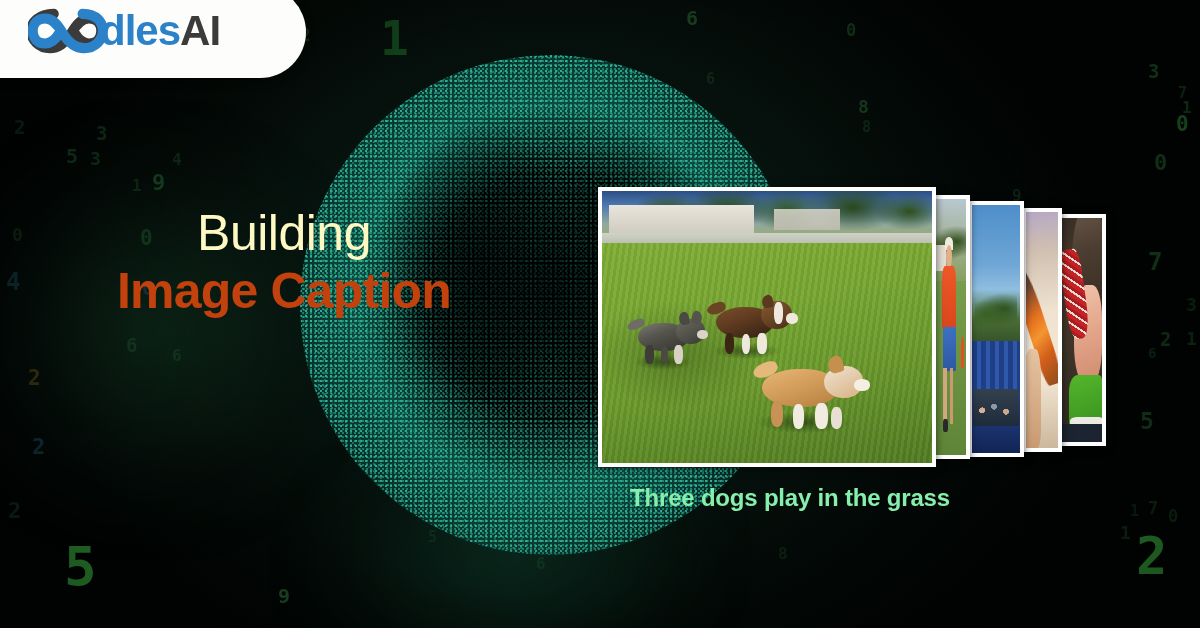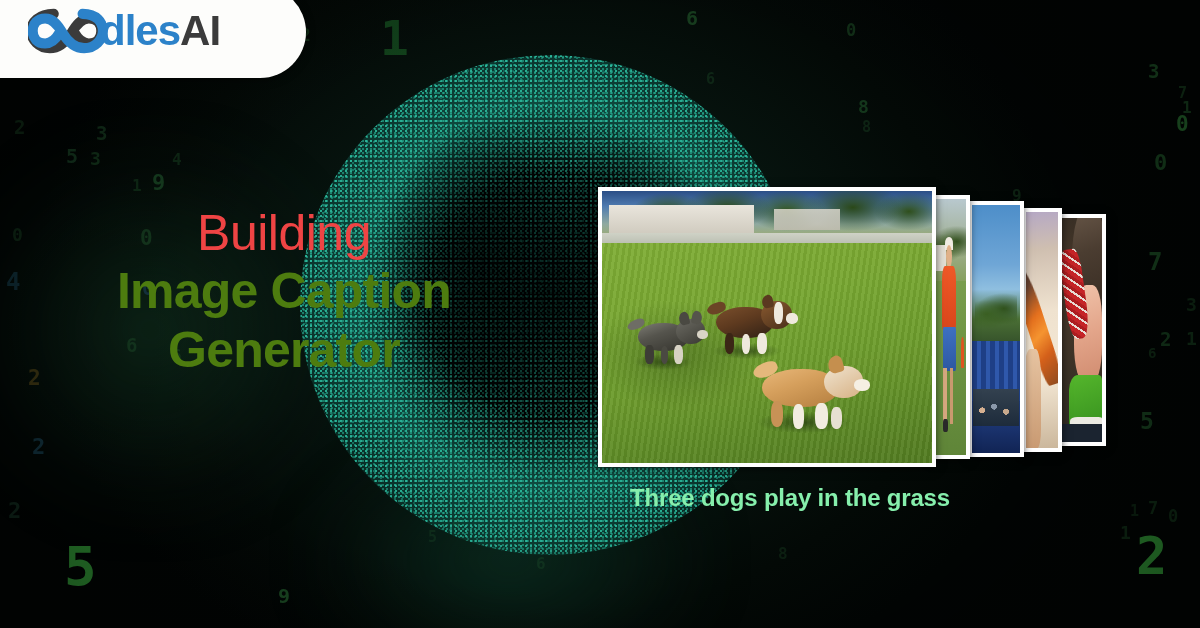--- a/index.html
+++ b/index.html
@@ -130,27 +130,27 @@
     position: absolute;
     left: 28px;
     top: 205px;
     width: 512px;
     text-align: center;
   }
   .h-line {
     font-size: 50px;
     line-height: 1.13;
     font-weight: 400;
-    color: #ef4444;
+    color: #fef9c3;
     letter-spacing: -0.5px;
     white-space: nowrap;
   }
   .h-line.accent {
     font-weight: 700;
-    color: #4d7c0f;
+    color: #c2410c;
     font-size: 50px;
     letter-spacing: -0.8px;
     line-height: 1.18;
   }
 
   
   .site-url {
     position: absolute;
     left: 22px;
     top: 588px;
@@ -415,21 +415,20 @@
         <path d="M33 10 C14 10 4 21 4 32 C4 43 14 54 28 54 C42 54 50 44 56 34 C62 24 68 16 78 16 C88 16 94 23 94 32 C94 41 88 48 78 48 C70 48 64 42 60 35" fill="none" stroke="#3b3b3b" stroke-width="13" stroke-linecap="round"></path>
         <path d="M70 10 C88 10 96 21 96 32 C96 43 86 54 72 54 C58 54 50 44 44 34 C38 24 32 16 22 16 C12 16 6 23 6 32 C6 41 12 48 22 48 C30 48 36 42 40 35" fill="none" stroke="#2c82c9" stroke-width="13" stroke-linecap="round"></path>
       </svg>
       <div class="logo-word"><span class="w-dles">dles</span><span class="w-ai">AI</span></div>
     </div>
   </div>
 
   <div class="headline">
     <div class="h-line">Building</div>
     <div class="h-line accent">Image Caption</div>
-    <div class="h-line accent">Generator</div>
   </div>
 
   <div class="photo photo-5">
     <div class="inner">
       <div class="scene-kid">
         <div class="hair"></div>
           <div class="face"></div>
           <div class="bandana"></div>
         <div class="shirt"></div>
           <div class="collar"></div>

